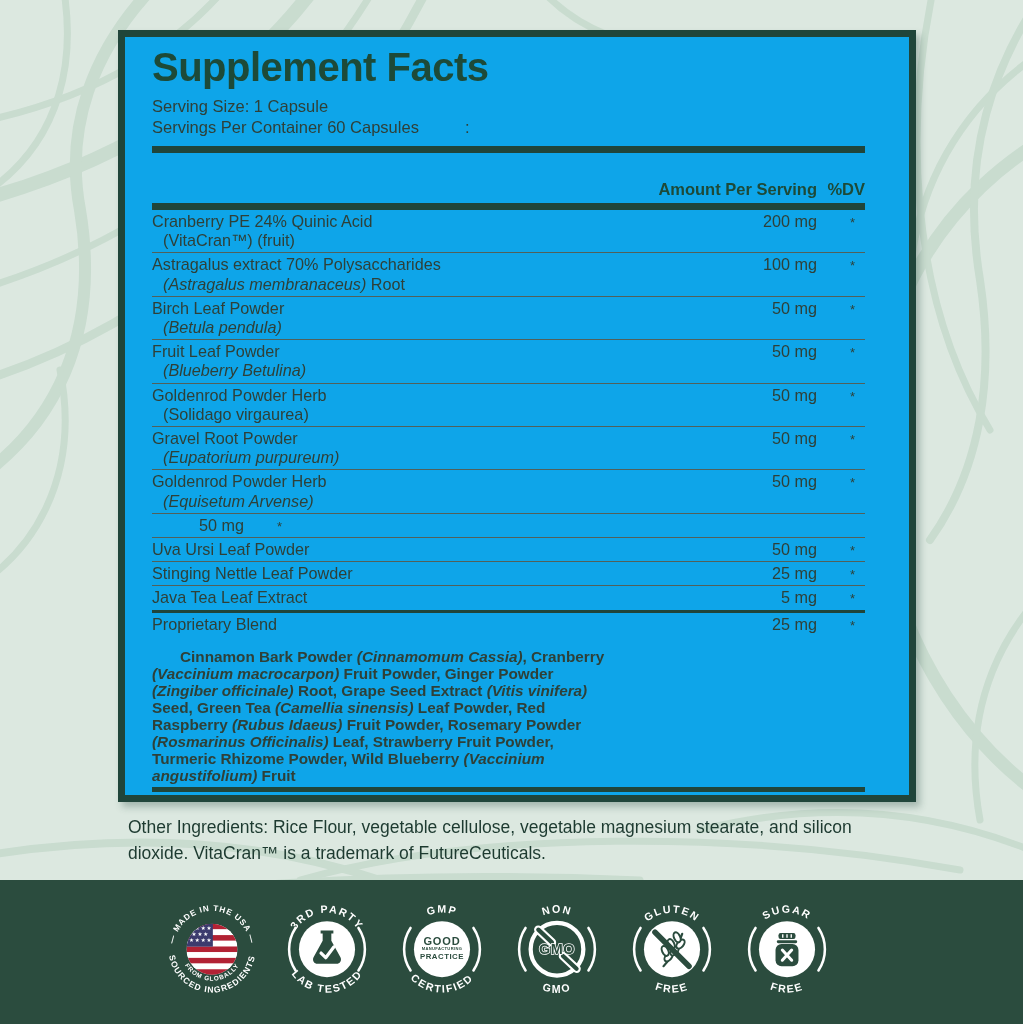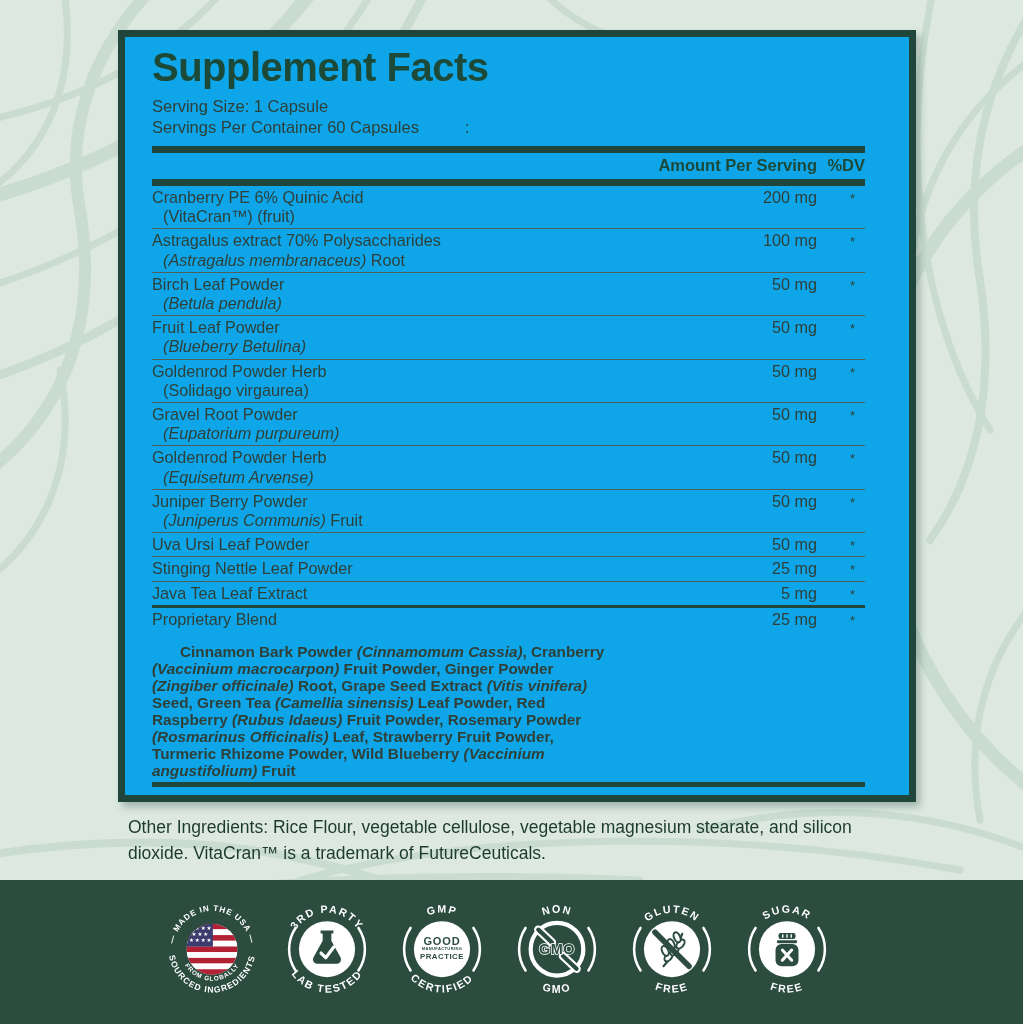--- a/index.html
+++ b/index.html
@@ -10,21 +10,21 @@
     background:#0ea5e9;border:7px solid #20453a;padding:6px 44px 0 27px;z-index:2;
     box-shadow:4px 5px 7px rgba(32,69,58,.30);overflow:hidden;}
   .title{font-size:40px;font-weight:bold;color:#1d4a38;letter-spacing:-.5px;margin:2px 0 7px 0;line-height:44px;}
   .serving{font-size:16.5px;color:#2f4038;line-height:21px;}
   .serving .colon{margin-left:46px;}
   .bar{background:#20453a;height:7px;border:none;margin:0;}
   .bar.b1{margin-top:8px;}
   .bar.b3{height:5px;margin-top:3px;}
   .hdr{display:flex;justify-content:flex-end;align-items:baseline;font-weight:bold;
     font-size:16.5px;color:#1d4a38;padding:3px 0 4px 0;}
-  .hdr .dv-h{width:48px;text-align:right;}
+  .hdr .dv-h{width:48px;text-align:right;margin-top:24px;}
   .row{display:flex;align-items:flex-start;border-bottom:1.6px solid #51615a;padding:2px 0 2px 0;}
   .row.thick{border-bottom:3.5px solid #20453a;}
   .row.none{border-bottom:none;}
   .names{flex:1;font-size:16.2px;color:#2f4038;line-height:19.2px;}
   .n2{padding-left:11px;}
   .lat.i{font-style:italic;}
   .amt{width:92px;text-align:right;font-size:16.2px;color:#2f4038;line-height:19.2px;}
   .dv{width:48px;box-sizing:border-box;padding-right:10px;text-align:right;font-size:13px;
     color:#2f4038;position:relative;top:3px;}
   .blend-para{width:462px;font-size:15.3px;line-height:17px;color:#2f4038;text-indent:28px;margin-top:12px;font-weight:bold;}
@@ -74,21 +74,21 @@
   </div>
   <div class="bar b1"></div>
   <div class="hdr">
     <span>Amount Per Serving</span>
     <span class="dv-h">%DV</span>
   </div>
   <div class="bar"></div>
   <div id="rows">
       <div class="row">
         <div class="names">
-          <div class="n1">Cranberry PE 6% Quinic Acid</div>
+          <div class="n1">Cranberry PE 24% Quinic Acid</div>
           <div class="n2"><span class="lat">(VitaCran™) (fruit)</span></div>
         </div>
         <div class="amt">200 mg</div>
         <div class="dv">*</div>
       </div>
       <div class="row">
         <div class="names">
           <div class="n1">Astragalus extract 70% Polysaccharides</div>
           <div class="n2"><span class="lat i">(Astragalus membranaceus)</span> Root</div>
         </div>
@@ -129,24 +129,20 @@
       </div>
       <div class="row">
         <div class="names">
           <div class="n1">Goldenrod Powder Herb</div>
           <div class="n2"><span class="lat i">(Equisetum Arvense)</span></div>
         </div>
         <div class="amt">50 mg</div>
         <div class="dv">*</div>
       </div>
       <div class="row">
-        <div class="names">
-          <div class="n1">Juniper Berry Powder</div>
-          <div class="n2"><span class="lat i">(Juniperus Communis)</span> Fruit</div>
-        </div>
         <div class="amt">50 mg</div>
         <div class="dv">*</div>
       </div>
       <div class="row">
         <div class="names">
           <div class="n1">Uva Ursi Leaf Powder</div>
         </div>
         <div class="amt">50 mg</div>
         <div class="dv">*</div>
       </div>

